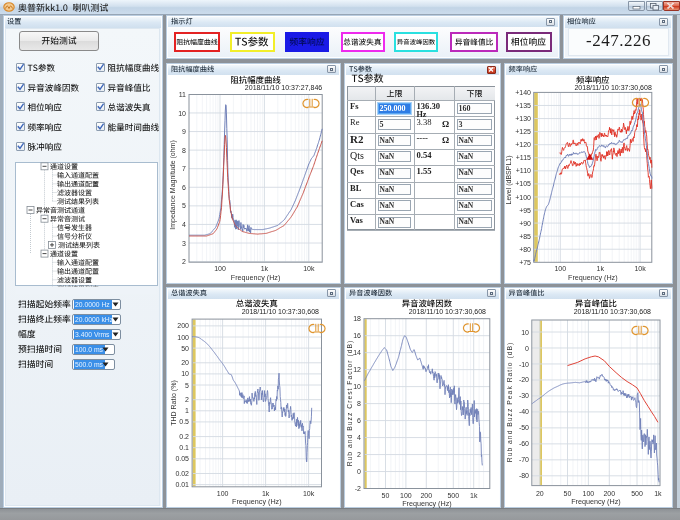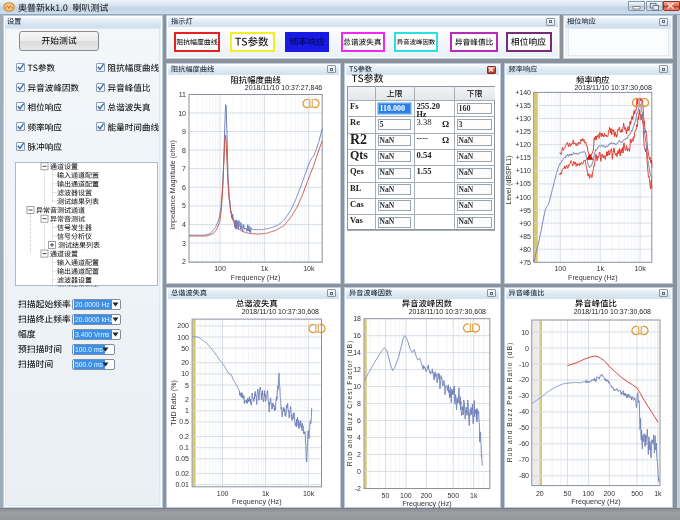--- a/index.html
+++ b/index.html
@@ -78,20 +78,21 @@
     <div class="abs" style="left:345.5px;top:74.5px;width:153.5px;height:207.5px;background:#fff"></div>
     <div class="abs" style="left:167.5px;top:27.0px;width:390.0px;height:29.5px;background:linear-gradient(#fdfdfe,#eaf1f8)"></div>
     <div class="abs" style="left:174.0px;top:31.5px;width:46.0px;height:20.5px;background:#fff;border:2px solid #e32222"></div>
     <div class="abs" style="left:229.5px;top:31.5px;width:45.0px;height:20.5px;background:#fff;border:2px solid #f2ee2a"></div>
     <div class="abs" style="left:285.0px;top:31.5px;width:44.0px;height:20.5px;background:#1a1ae6;border:2px solid #1a1ae6"></div>
     <div class="abs" style="left:340.5px;top:31.5px;width:44.0px;height:20.5px;background:#fff;border:2px solid #ee2aee"></div>
     <div class="abs" style="left:394.0px;top:31.5px;width:44.0px;height:20.5px;background:#fff;border:2px solid #2ae0e0"></div>
     <div class="abs" style="left:450.0px;top:31.5px;width:48.0px;height:20.5px;background:#fff;border:2px solid #bb2abb"></div>
     <div class="abs" style="left:505.5px;top:31.5px;width:46.0px;height:20.5px;background:#fff;border:2px solid #7a2a7a"></div>
     <div class="abs" style="left:568.0px;top:28.0px;width:101.0px;height:27.5px;background:#fafcfd;border:1px solid #e0e8f0"></div>
+    <div class="abs" style="left:568px;top:31px;width:101px;text-align:center;font-family:'Liberation Serif',serif;font-size:17px;color:#1c1c1c;letter-spacing:0.5px">-247.226</div>
     <div class="abs" style="left:4.5px;top:28.0px;width:155.5px;height:478.0px;background:linear-gradient(#f3f7fa,#e9eff5);border:1px solid #dde7f0"></div>
     <div class="abs" style="left:19.0px;top:30.5px;width:80.0px;height:20.0px;background:linear-gradient(#f7f7f7,#eaeaea 48%,#dcdcdc 52%,#e8e8e8);border:1px solid #8a8a8a;border-radius:3px"></div>
     <div class="cbx" style="left:16.0px;top:62.5px"></div>
     <div class="cbx" style="left:96.0px;top:62.5px"></div>
     <div class="cbx" style="left:16.0px;top:82.5px"></div>
     <div class="cbx" style="left:96.0px;top:82.5px"></div>
     <div class="cbx" style="left:16.0px;top:102.0px"></div>
     <div class="cbx" style="left:96.0px;top:102.0px"></div>
     <div class="cbx" style="left:16.0px;top:122.0px"></div>
     <div class="cbx" style="left:96.0px;top:122.0px"></div>
@@ -136,34 +137,34 @@
     <div class="abs" style="left:456.5px;top:151.4px;width:35.0px;height:11.0px;background:#fdfdfd;border:1px solid #9aa6b2"></div>
     <div class="abs" style="left:377.5px;top:167.7px;width:33.0px;height:11.0px;background:#fdfdfd;border:1px solid #9aa6b2"></div>
     <div class="abs" style="left:456.5px;top:167.7px;width:35.0px;height:11.0px;background:#fdfdfd;border:1px solid #9aa6b2"></div>
     <div class="abs" style="left:377.5px;top:184.0px;width:33.0px;height:11.0px;background:#fdfdfd;border:1px solid #9aa6b2"></div>
     <div class="abs" style="left:456.5px;top:184.0px;width:35.0px;height:11.0px;background:#fdfdfd;border:1px solid #9aa6b2"></div>
     <div class="abs" style="left:377.5px;top:200.3px;width:33.0px;height:11.0px;background:#fdfdfd;border:1px solid #9aa6b2"></div>
     <div class="abs" style="left:456.5px;top:200.3px;width:35.0px;height:11.0px;background:#fdfdfd;border:1px solid #9aa6b2"></div>
     <div class="abs" style="left:377.5px;top:216.6px;width:33.0px;height:11.0px;background:#fdfdfd;border:1px solid #9aa6b2"></div>
     <div class="abs" style="left:456.5px;top:216.6px;width:35.0px;height:11.0px;background:#fdfdfd;border:1px solid #9aa6b2"></div>
     <div class="abs" style="left:350.0px;top:102.0px;font-size:8.5px;line-height:9.5px;color:#222;font-family:'Liberation Serif',serif;font-weight:bold;letter-spacing:0.0px">Fs</div>
-    <div class="abs" style="left:379.5px;top:104.0px;font-size:8.0px;line-height:9.0px;color:#fff;font-family:'Liberation Serif',serif;font-weight:bold;letter-spacing:0.0px">110.000</div>
+    <div class="abs" style="left:379.5px;top:104.0px;font-size:8.0px;line-height:9.0px;color:#fff;font-family:'Liberation Serif',serif;font-weight:bold;letter-spacing:0.0px">250.000</div>
     <div class="abs" style="left:458.5px;top:104.0px;font-size:8.0px;line-height:9.0px;color:#333;font-family:'Liberation Serif',serif;font-weight:bold;letter-spacing:0.0px">160</div>
-    <div class="abs" style="left:416.5px;top:101.8px;font-size:8.6px;line-height:9.6px;color:#222;font-family:'Liberation Serif',serif;font-weight:bold;letter-spacing:0.0px">255.20</div>
-    <div class="abs" style="left:350.0px;top:118.3px;font-size:8.5px;line-height:9.5px;color:#222;font-family:'Liberation Serif',serif;font-weight:bold;letter-spacing:0.0px">Re</div>
+    <div class="abs" style="left:416.5px;top:101.8px;font-size:8.6px;line-height:9.6px;color:#222;font-family:'Liberation Serif',serif;font-weight:bold;letter-spacing:0.0px">136.30</div>
+    <div class="abs" style="left:350.0px;top:118.3px;font-size:8.5px;line-height:9.5px;color:#222;font-family:'Liberation Serif',serif;font-weight:normal;letter-spacing:0.0px">Re</div>
     <div class="abs" style="left:379.5px;top:120.3px;font-size:8.0px;line-height:9.0px;color:#333;font-family:'Liberation Serif',serif;font-weight:bold;letter-spacing:0.0px">5</div>
     <div class="abs" style="left:458.5px;top:120.3px;font-size:8.0px;line-height:9.0px;color:#333;font-family:'Liberation Serif',serif;font-weight:bold;letter-spacing:0.0px">3</div>
     <div class="abs" style="left:416.5px;top:118.1px;font-size:8.6px;line-height:9.6px;color:#222;font-family:'Liberation Serif',serif;font-weight:normal;letter-spacing:0.0px">3.38</div>
     <div class="abs" style="left:442.0px;top:118.8px;font-size:9.0px;line-height:10.0px;color:#222;font-family:'Liberation Serif',serif;font-weight:bold;letter-spacing:0.0px">Ω</div>
-    <div class="abs" style="left:350.0px;top:134.6px;font-size:14px;line-height:9.5px;color:#222;font-family:'Liberation Serif',serif;font-weight:bold;letter-spacing:0.0px">R2</div>
+    <div class="abs" style="left:350.0px;top:134.6px;font-size:11px;line-height:9.5px;color:#222;font-family:'Liberation Serif',serif;font-weight:bold;letter-spacing:0.0px">R2</div>
     <div class="abs" style="left:379.5px;top:136.6px;font-size:7.5px;line-height:8.5px;color:#333;font-family:'Liberation Serif',serif;font-weight:bold;letter-spacing:0.0px">NaN</div>
     <div class="abs" style="left:458.5px;top:136.6px;font-size:7.5px;line-height:8.5px;color:#333;font-family:'Liberation Serif',serif;font-weight:bold;letter-spacing:0.0px">NaN</div>
     <div class="abs" style="left:416.5px;top:134.4px;font-size:8.6px;line-height:9.6px;color:#222;font-family:'Liberation Serif',serif;font-weight:bold;letter-spacing:0.0px">----</div>
     <div class="abs" style="left:442.0px;top:135.1px;font-size:9.0px;line-height:10.0px;color:#222;font-family:'Liberation Serif',serif;font-weight:bold;letter-spacing:0.0px">Ω</div>
-    <div class="abs" style="left:350.0px;top:150.9px;font-size:12px;line-height:9.5px;color:#222;font-family:'Liberation Serif',serif;font-weight:bold;letter-spacing:0.0px">Qts</div>
+    <div class="abs" style="left:350.0px;top:150.9px;font-size:10px;line-height:9.5px;color:#222;font-family:'Liberation Serif',serif;font-weight:normal;letter-spacing:0.0px">Qts</div>
     <div class="abs" style="left:379.5px;top:152.9px;font-size:7.5px;line-height:8.5px;color:#333;font-family:'Liberation Serif',serif;font-weight:bold;letter-spacing:0.0px">NaN</div>
     <div class="abs" style="left:458.5px;top:152.9px;font-size:7.5px;line-height:8.5px;color:#333;font-family:'Liberation Serif',serif;font-weight:bold;letter-spacing:0.0px">NaN</div>
     <div class="abs" style="left:416.5px;top:150.7px;font-size:8.6px;line-height:9.6px;color:#222;font-family:'Liberation Serif',serif;font-weight:bold;letter-spacing:0.0px">0.54</div>
     <div class="abs" style="left:350.0px;top:167.2px;font-size:8.5px;line-height:9.5px;color:#222;font-family:'Liberation Serif',serif;font-weight:bold;letter-spacing:0.0px">Qes</div>
     <div class="abs" style="left:379.5px;top:169.2px;font-size:7.5px;line-height:8.5px;color:#333;font-family:'Liberation Serif',serif;font-weight:bold;letter-spacing:0.0px">NaN</div>
     <div class="abs" style="left:458.5px;top:169.2px;font-size:7.5px;line-height:8.5px;color:#333;font-family:'Liberation Serif',serif;font-weight:bold;letter-spacing:0.0px">NaN</div>
     <div class="abs" style="left:416.5px;top:167.0px;font-size:8.6px;line-height:9.6px;color:#222;font-family:'Liberation Serif',serif;font-weight:bold;letter-spacing:0.0px">1.55</div>
     <div class="abs" style="left:350.0px;top:183.5px;font-size:8.5px;line-height:9.5px;color:#222;font-family:'Liberation Serif',serif;font-weight:bold;letter-spacing:0.0px">BL</div>
     <div class="abs" style="left:379.5px;top:185.5px;font-size:7.5px;line-height:8.5px;color:#333;font-family:'Liberation Serif',serif;font-weight:bold;letter-spacing:0.0px">NaN</div>
     <div class="abs" style="left:458.5px;top:185.5px;font-size:7.5px;line-height:8.5px;color:#333;font-family:'Liberation Serif',serif;font-weight:bold;letter-spacing:0.0px">NaN</div>

